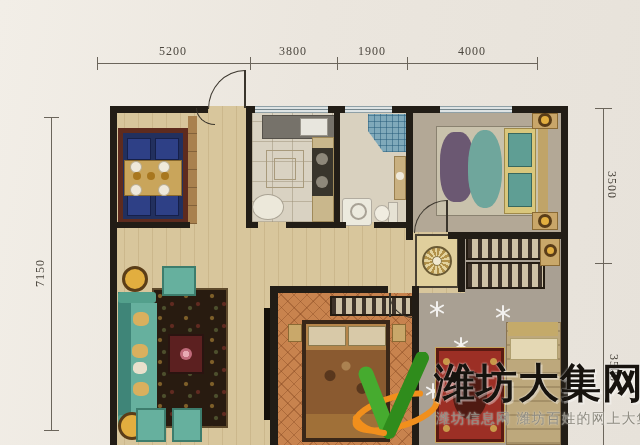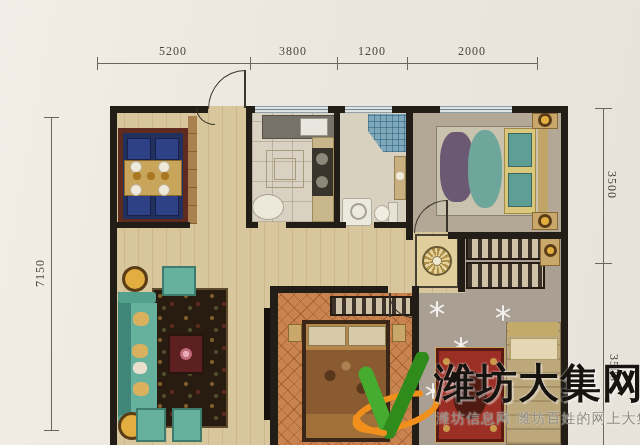--- a/index.html
+++ b/index.html
@@ -46,22 +46,22 @@
 <div class="canvas">
 
   <div class="dl" style="left:97px;top:63px;width:440px;height:1px"></div>
   <div class="dl" style="left:97px;top:57px;width:1px;height:13px"></div>
   <div class="dl" style="left:250px;top:57px;width:1px;height:13px"></div>
   <div class="dl" style="left:337px;top:57px;width:1px;height:13px"></div>
   <div class="dl" style="left:407px;top:57px;width:1px;height:13px"></div>
   <div class="dl" style="left:537px;top:57px;width:1px;height:13px"></div>
   <div class="dtext" style="left:143px;top:44px">5200</div>
   <div class="dtext" style="left:263px;top:44px">3800</div>
-  <div class="dtext" style="left:342px;top:44px">1200</div>
-  <div class="dtext" style="left:442px;top:44px">2000</div>
+  <div class="dtext" style="left:342px;top:44px">1900</div>
+  <div class="dtext" style="left:442px;top:44px">4000</div>
 
   <div class="dl" style="left:51px;top:117px;width:1px;height:313px"></div>
   <div class="dl" style="left:44px;top:117px;width:15px;height:1px"></div>
   <div class="dl" style="left:44px;top:430px;width:15px;height:1px"></div>
   <div class="dtext rot-l" style="left:10px;top:266px">7150</div>
 
   <div class="dl" style="left:603px;top:108px;width:1px;height:337px"></div>
   <div class="dl" style="left:595px;top:108px;width:17px;height:1px"></div>
   <div class="dl" style="left:595px;top:263px;width:17px;height:1px"></div>
   <div class="dtext rot-r" style="left:582px;top:178px">3500</div>

